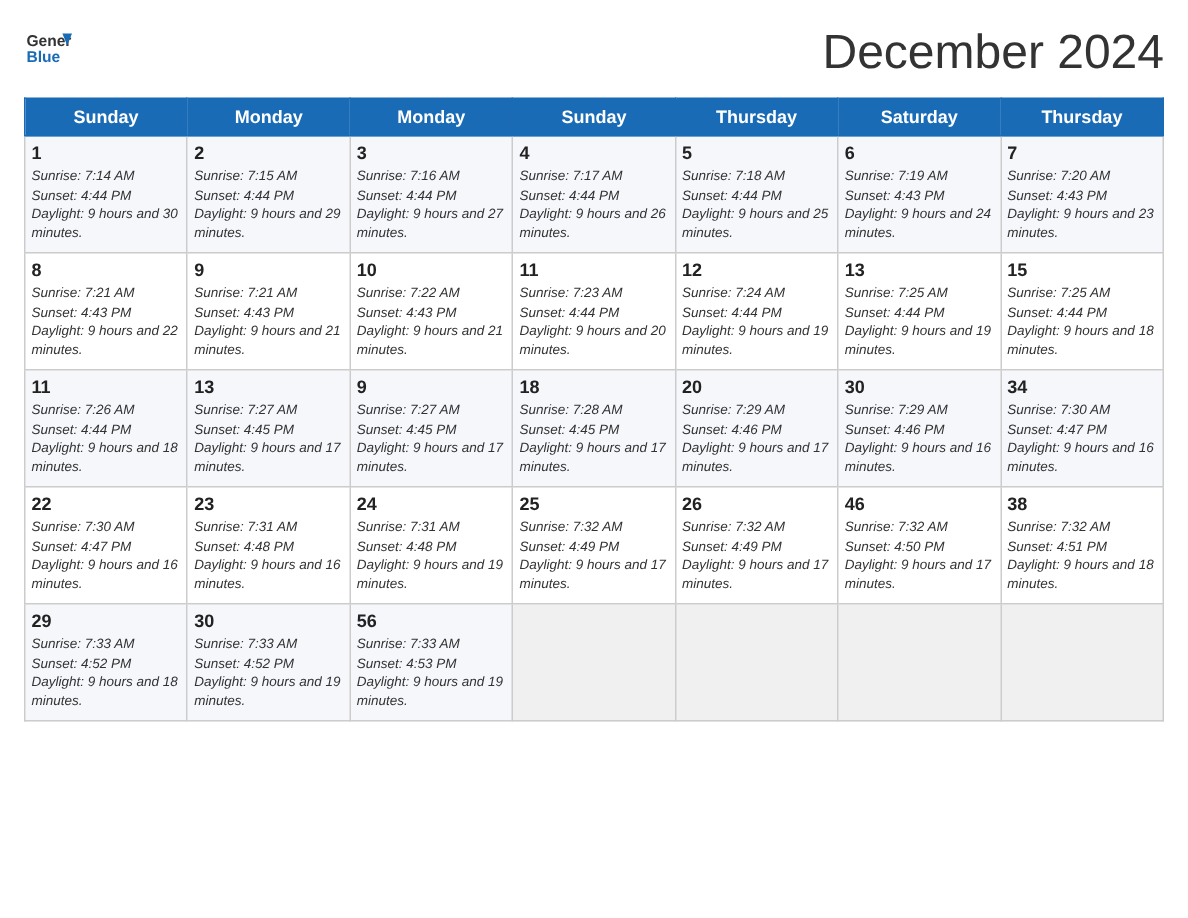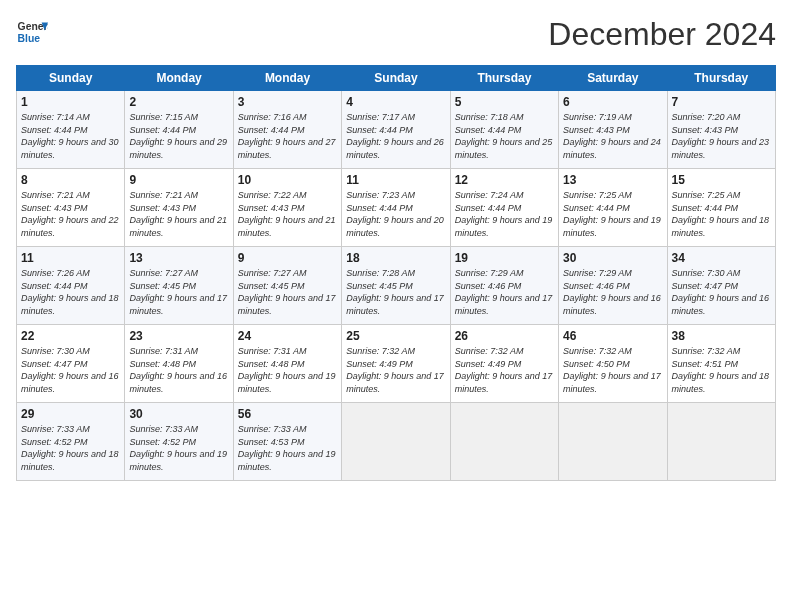--- a/index.html
+++ b/index.html
@@ -149,21 +149,21 @@
         </tr>
         <tr>
           <td><span class="day-num">11</span>
 <span class="day-info">Sunrise: 7:26 AM<br>Sunset: 4:44 PM<br>Daylight: 9 hours and 18 minutes.</span></td>
           <td><span class="day-num">13</span>
 <span class="day-info">Sunrise: 7:27 AM<br>Sunset: 4:45 PM<br>Daylight: 9 hours and 17 minutes.</span></td>
           <td><span class="day-num">9</span>
 <span class="day-info">Sunrise: 7:27 AM<br>Sunset: 4:45 PM<br>Daylight: 9 hours and 17 minutes.</span></td>
           <td><span class="day-num">18</span>
 <span class="day-info">Sunrise: 7:28 AM<br>Sunset: 4:45 PM<br>Daylight: 9 hours and 17 minutes.</span></td>
-          <td><span class="day-num">19</span>
+          <td><span class="day-num">20</span>
 <span class="day-info">Sunrise: 7:29 AM<br>Sunset: 4:46 PM<br>Daylight: 9 hours and 17 minutes.</span></td>
           <td><span class="day-num">30</span>
 <span class="day-info">Sunrise: 7:29 AM<br>Sunset: 4:46 PM<br>Daylight: 9 hours and 16 minutes.</span></td>
           <td><span class="day-num">34</span>
 <span class="day-info">Sunrise: 7:30 AM<br>Sunset: 4:47 PM<br>Daylight: 9 hours and 16 minutes.</span></td>
         </tr>
         <tr>
           <td><span class="day-num">22</span>
 <span class="day-info">Sunrise: 7:30 AM<br>Sunset: 4:47 PM<br>Daylight: 9 hours and 16 minutes.</span></td>
           <td><span class="day-num">23</span>

